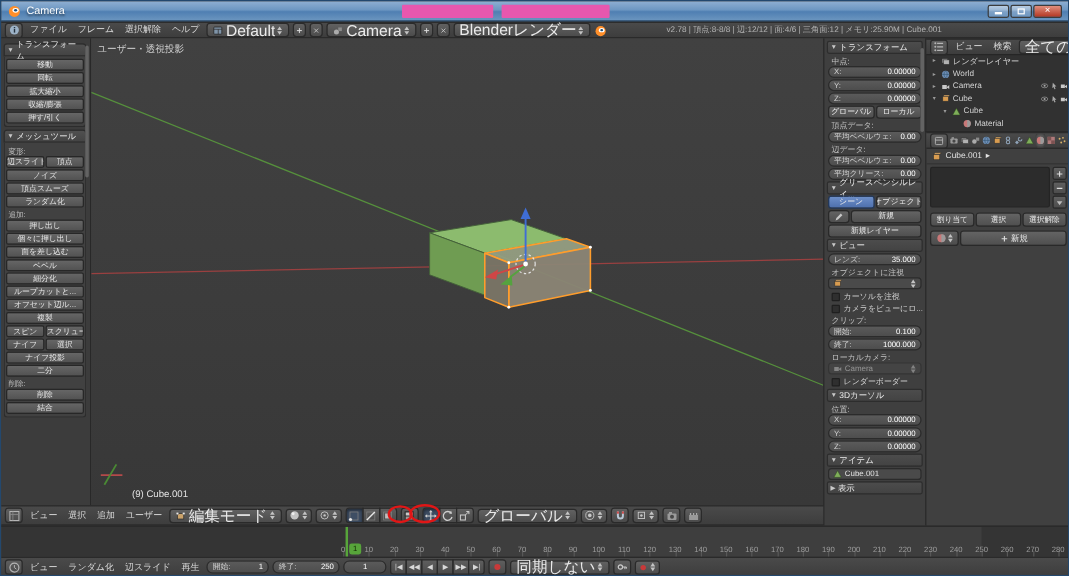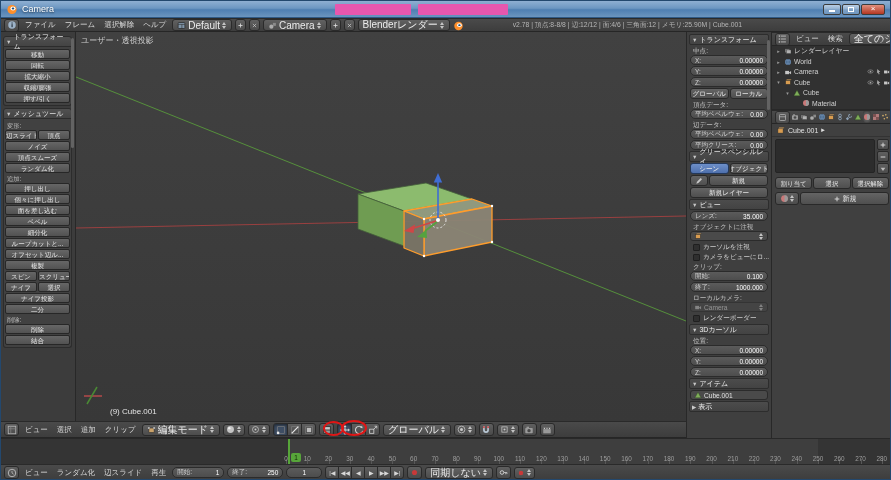--- a/index.html
+++ b/index.html
@@ -15,21 +15,21 @@
 #censor2{left:417px;width:90px;}
 #winbtns{margin-left:auto;display:flex;gap:1px;}
 .wbtn{width:18px;height:11px;background:linear-gradient(rgba(255,255,255,.45),rgba(255,255,255,.1));border:1px solid #3c3c3c;border-radius:2px;display:flex;align-items:center;justify-content:center;}
 .wbtn.close{background:linear-gradient(#e08f7e,#b43722);width:24px;}
 .wmin{width:6px;height:2px;background:#fff;margin-top:4px;}
 .wmax{width:6px;height:5px;border:1px solid #fff;}
 .wx{font-size:8px;color:#fff;line-height:0;}
 
 .hdr{display:flex;align-items:center;gap:3px;padding:0 3px;background:linear-gradient(#4a4a4a,#3d3d3d);border-top:1px solid #2a2a2a;border-bottom:1px solid #262626;font-size:7.5px;color:#d9d9d9;white-space:nowrap;}
 .menu-item{padding:0 3px;}
-.dd{display:flex;align-items:center;gap:2px;height:12px;padding:0 4px;background:linear-gradient(#616161,#4c4c4c);border:1px solid #2a2a2a;border-radius:3px;font-size:10px;color:#ebebeb;}
+.dd{display:flex;align-items:center;gap:2px;height:12px;padding:0 4px;background:linear-gradient(#616161,#4c4c4c);border:1px solid #2a2a2a;border-radius:3px;font-size:13px;color:#ebebeb;}
 .dd.sm{padding:0 2px;}
 .ddtext{overflow:hidden;}
 .mini{width:11px;height:12px;display:flex;align-items:center;justify-content:center;background:linear-gradient(#616161,#4c4c4c);border:1px solid #2a2a2a;border-radius:3px;}
 .ud{display:inline-block;width:5px;height:9px;position:relative;}
 .ud::before{content:"";position:absolute;left:0;top:1px;border-left:2.5px solid transparent;border-right:2.5px solid transparent;border-bottom:3px solid #c4c4c4;}
 .ud::after{content:"";position:absolute;left:0;bottom:1px;border-left:2.5px solid transparent;border-right:2.5px solid transparent;border-top:3px solid #c4c4c4;}
 .ibtn{height:13px;min-width:15px;display:flex;align-items:center;justify-content:center;background:linear-gradient(#5f5f5f,#4a4a4a);border:1px solid #2a2a2a;border-radius:3px;padding:0 1px;}
 .ibtn.active{background:#3e4e64;box-shadow:inset 0 1px 3px rgba(0,0,0,.55);}
 .seg{display:flex;}
 .seg .ibtn{border-radius:0;margin-left:-1px;}
@@ -487,21 +487,21 @@
         <span class="icn">
           <svg viewBox="0 0 12 12" width="10" height="10">
             <rect x="1.5" y="1.5" width="9" height="9" fill="none" stroke="#b5b5b5" stroke-width="1"></rect>
             <path d="M1.5 4.5 h9 M4.5 1.5 v9" stroke="#8a8a8a" stroke-width="0.8"></path>
           </svg>
         </span>
       </div>
       <div class="menu-item">ビュー</div>
       <div class="menu-item">選択</div>
       <div class="menu-item">追加</div>
-      <div class="menu-item">クリップ</div>
+      <div class="menu-item">ユーザー</div>
       <div class="dd">
         <span class="icn">
           <svg viewBox="0 0 12 12" width="9" height="9">
             <rect x="2.5" y="4" width="7" height="6" fill="#caa26a" stroke="#2f2f2f" stroke-width="0.8"></rect>
             <circle cx="2.5" cy="4" r="1.4" fill="#e8e8e8" stroke="#555" stroke-width="0.5"></circle>
             <circle cx="9.5" cy="4" r="1.4" fill="#e8e8e8" stroke="#555" stroke-width="0.5"></circle>
           </svg>
         </span>
         <div class="ddtext">編集モード</div>
         <span class="ud"></span>

